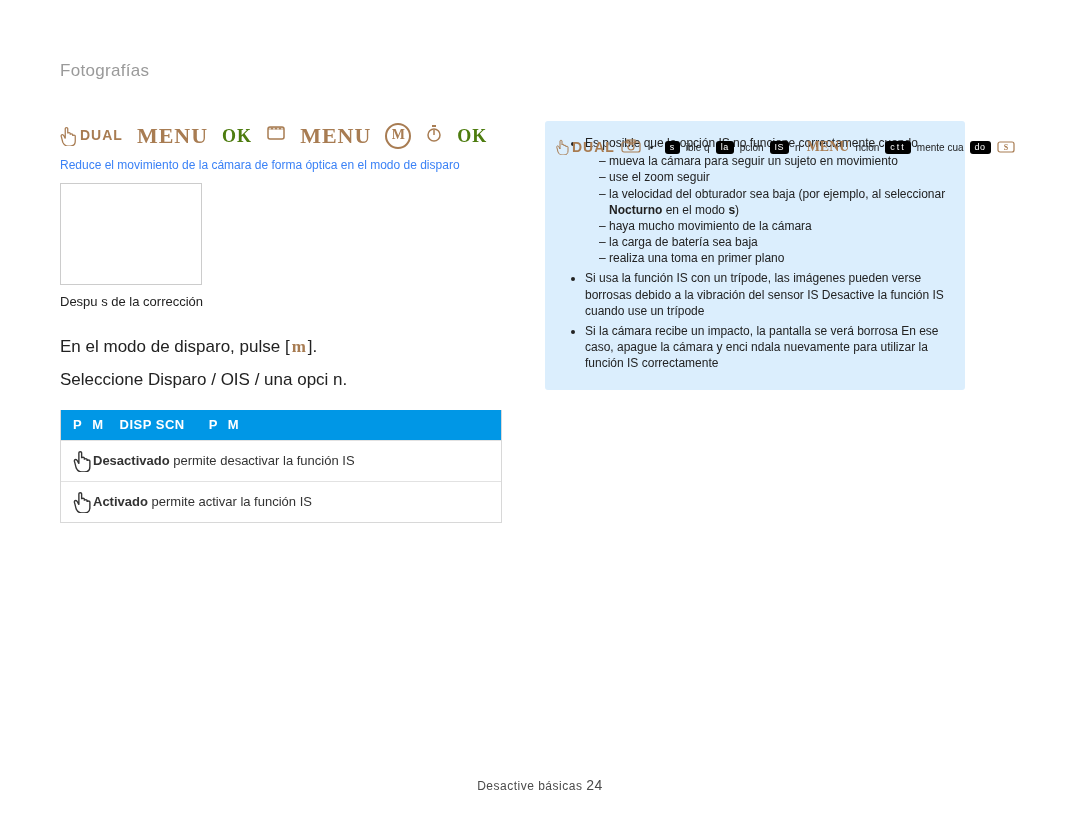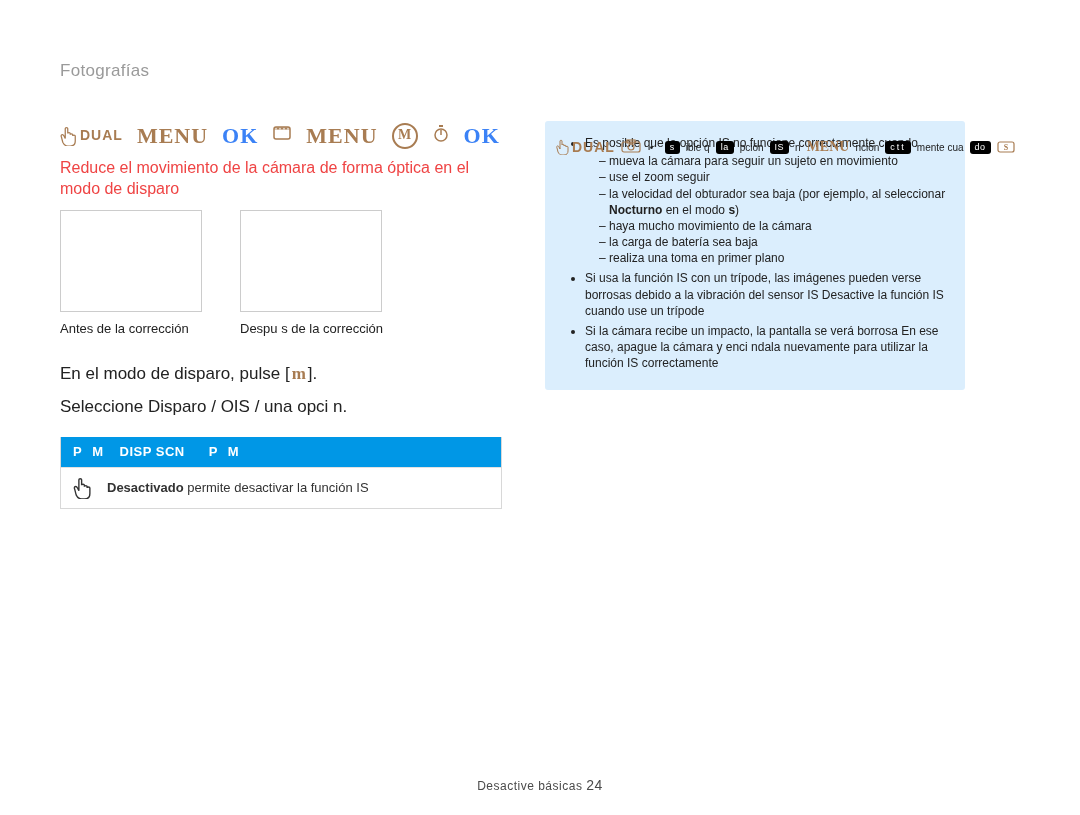--- a/index.html
+++ b/index.html
@@ -54,41 +54,41 @@
   }
   .menuWord {
     font-family: "Georgia", serif;
     font-size: 22px;
     font-weight: bold;
     color: #a87c52;
     letter-spacing: 1px;
   }
   .okWord {
     font-family: "Georgia", serif;
-    font-size: 22px;
-    font-weight: bold;
-    color: #3b82f6;
+    font-size: 18px;
+    font-weight: bold;
+    color: #4d7c0f;
     letter-spacing: 1px;
   }
   .mCircle {
     display: inline-flex;
     width: 22px;
     height: 22px;
     align-items: center;
     justify-content: center;
     border: 2px solid #a87c52;
     border-radius: 50%;
     font-family: Georgia, serif;
     font-weight: bold;
     color: #a87c52;
     font-size: 14px;
   }
   .intro {
-    font-size: 16px;
-    color: #ef4444;
+    font-size: 12px;
+    color: #3b82f6;
     margin-bottom: 6px;
     max-width: 430px;
   }
   .imgRow {
     display: flex;
     gap: 38px;
     margin-top: 10px;
   }
   .imgBox {
     width: 140px;
@@ -130,21 +130,20 @@
     font-size: 13px;
     padding: 6px 12px;
     gap: 10px;
     letter-spacing: .5px;
   }
   .optRow {
     display: flex;
     align-items: center;
     padding: 10px 12px;
     font-size: 13px;
-    gap: 14px;
     border-top: 1px solid #e2e2e2;
   }
   .optIcon {
     width: 20px;
     height: 20px;
     display: inline-flex;
     align-items: center;
     justify-content: center;
   }
   .optName { font-weight: bold; }
@@ -290,24 +289,20 @@
             </svg>
         </span>
         <span class="okWord">OK</span>
       </div>
 
       <div class="intro">Reduce el movimiento de la cámara de forma óptica en el modo de disparo</div>
 
       <div class="imgRow">
         <div>
           <div class="imgBox"></div>
-          <div class="caption">Antes de la corrección</div>
-        </div>
-        <div>
-          <div class="imgBox"></div>
           <div class="caption">Despu s de la corrección</div>
         </div>
       </div>
 
       <div class="steps">
         <div class="step">
           <span>En el modo de disparo, pulse [</span><span class="stepIcon">m</span><span>].</span>
         </div>
         <div class="step">Seleccione Disparo  /  OIS  / una opci n.</div>
       </div>
@@ -322,20 +317,31 @@
         </div>
         <div class="optRow">
           <span class="optIcon handIcon">
             <svg width="20" height="22" viewBox="0 0 14 16">
                 <path d="M4 2c0-1 2-1 2 0v4c0-1 2-1 2 0v1c0-1 2-1 2 0v1c0-1 2-1 2 0v4c0 2-1 4-4 4H6c-2 0-3-1-4-3L1 9c-1-2 1-3 2-1l1 2V2z" fill="none" stroke="#333" stroke-width="1"></path>
                 <text x="7" y="20" font-size="4" text-anchor="middle" fill="#333">OFF</text>
               </svg>
           </span>
           <span>
             <span class="optName">Desactivado</span><span class="optDesc"> permite desactivar la función  IS</span>
+          </span>
+        </div>
+        <div class="optRow">
+          <span class="optIcon handIcon">
+            <svg width="20" height="22" viewBox="0 0 14 16">
+                <path d="M4 2c0-1 2-1 2 0v4c0-1 2-1 2 0v1c0-1 2-1 2 0v1c0-1 2-1 2 0v4c0 2-1 4-4 4H6c-2 0-3-1-4-3L1 9c-1-2 1-3 2-1l1 2V2z" fill="none" stroke="#333" stroke-width="1"></path>
+                <text x="7" y="20" font-size="4" text-anchor="middle" fill="#333">OIS</text>
+              </svg>
+          </span>
+          <span>
+            <span class="optName">Activado</span><span class="optDesc"> permite activar la función  IS</span>
           </span>
         </div>
       </div>
     </div>
 
     <div class="colR">
       <div class="noteBox">
         <ul>
           <li>
             <span>Es posible que la opción  IS no funcione correctamente cuando</span>

